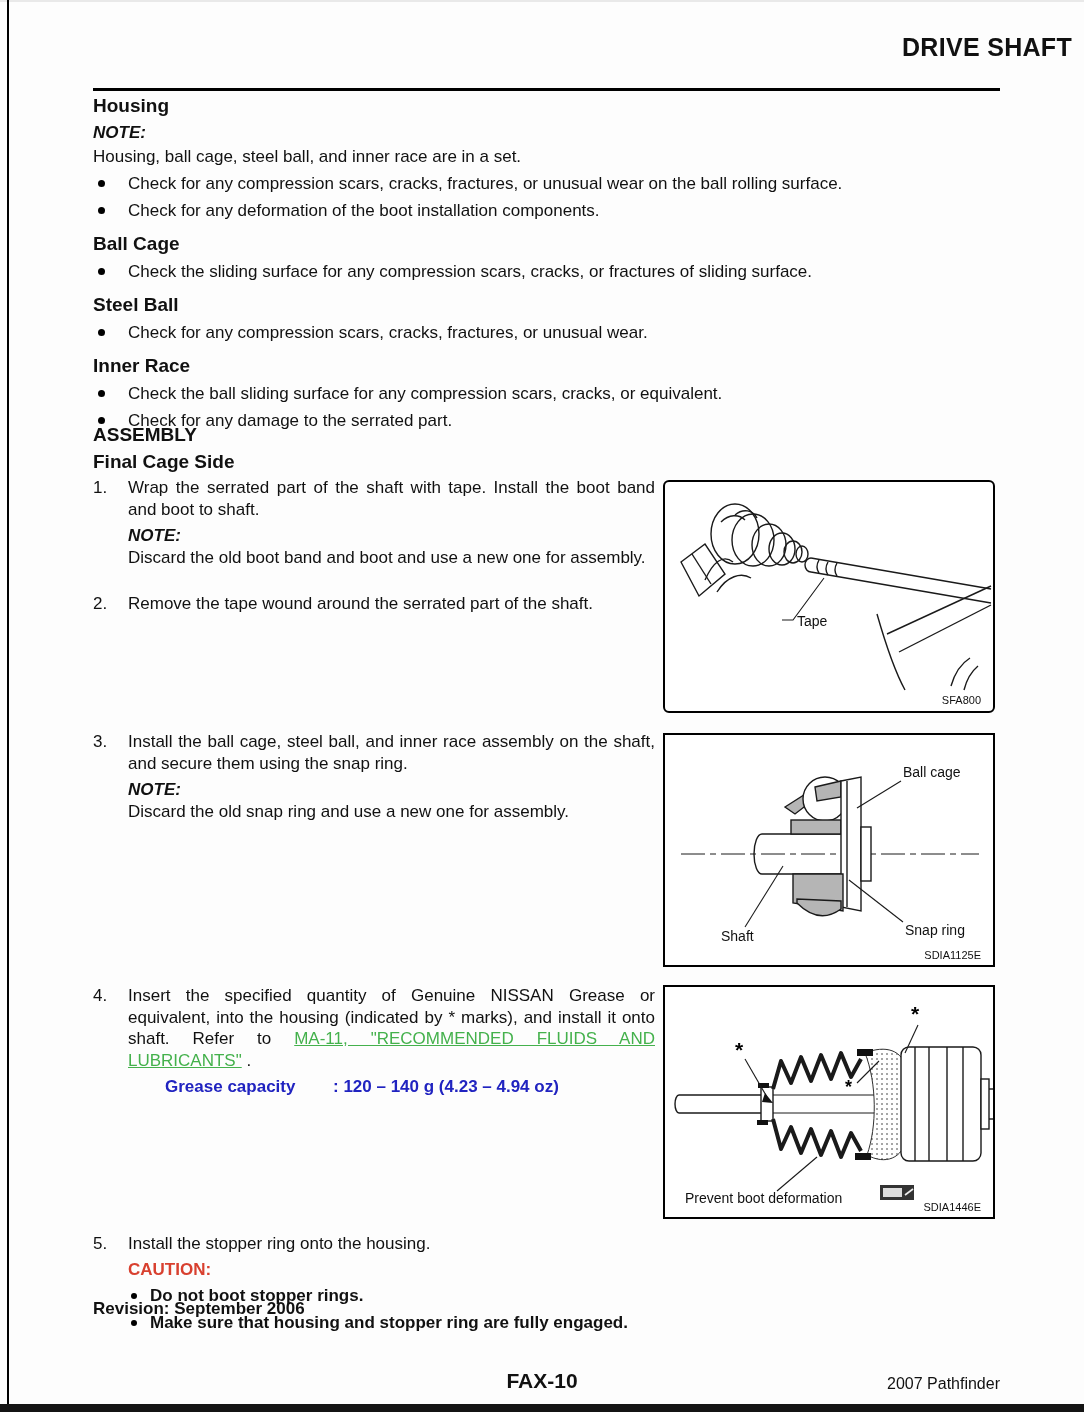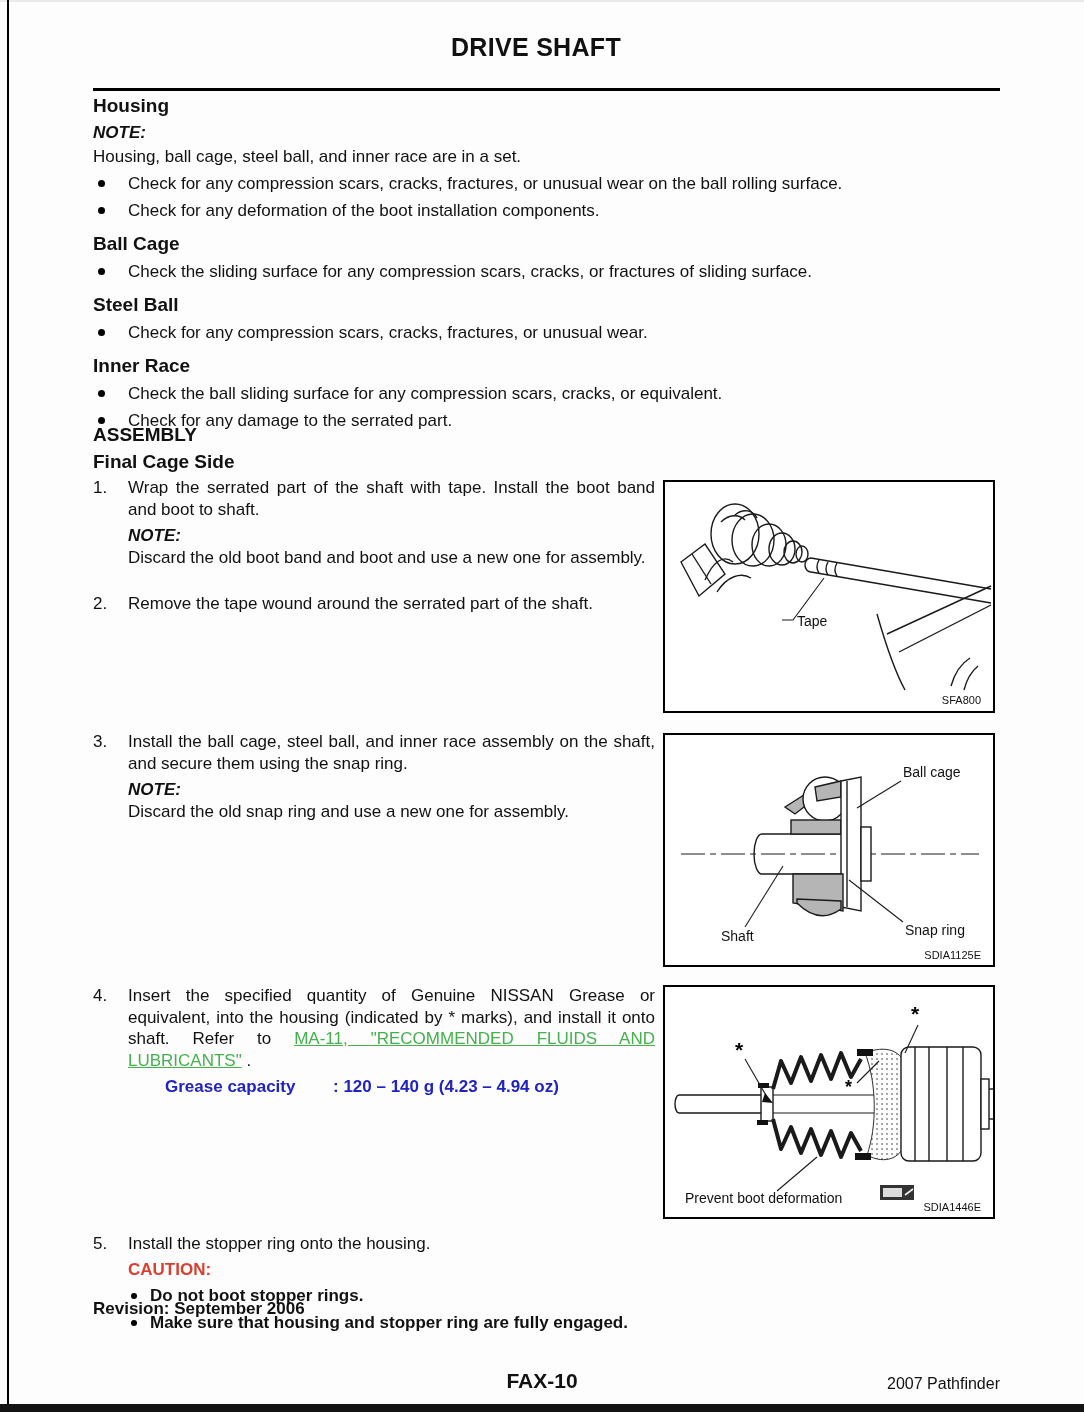--- a/index.html
+++ b/index.html
@@ -4,21 +4,21 @@
 <style>
   html,body{margin:0;padding:0;}
   body{
     width:1084px;height:1412px;position:relative;background:#fdfdfd;
     font-family:"Liberation Sans",sans-serif;color:#111;overflow:hidden;
   }
   .edge-left{position:absolute;left:7px;top:0;width:2px;height:1412px;background:#000;}
   .edge-top{position:absolute;left:0;top:0;width:1084px;height:2px;background:#e9e9e9;}
   .edge-bottom{position:absolute;left:0;bottom:0;width:1084px;height:8px;background:#141414;}
 
-  .page-title{position:absolute;top:33px;left:0;width:1072px;text-align:center;
+  .page-title{position:absolute;top:33px;left:0;width:1072px;text-align:right;
     font-size:25px;font-weight:bold;letter-spacing:.3px;}
   .title-rule{position:absolute;top:88px;left:93px;width:907px;height:3px;background:#000;}
 
   #inspection{position:absolute;left:93px;top:95px;width:907px;}
   .h-section{font-size:19px;font-weight:bold;margin:0;line-height:22px;}
   .mt12{margin-top:12px;}
   .note-label{font-size:17px;font-weight:bold;margin-top:5px;line-height:21px;font-style:italic;}
   .plain{font-size:17px;line-height:21px;margin-top:3px;}
   .bullet{position:relative;padding-left:35px;font-size:17px;line-height:21px;margin-top:6px;}
   .bullet .dot{position:absolute;left:5px;top:7px;width:7px;height:7px;border-radius:50%;background:#000;}
@@ -34,21 +34,21 @@
   #step1{top:477px;} #step2{top:593px;} #step3{top:731px;} #step4{top:985px;}
   #step5{top:1233px;width:700px;}
   .link{color:#44b14c;text-decoration:underline;cursor:pointer;}
   .spec{position:absolute;left:165px;top:1076px;font-size:17px;font-weight:bold;color:#2023c0;line-height:21px;}
   .spec .spec-label{display:inline-block;min-width:168px;}
   .caution-label{padding-left:35px;font-size:17px;font-weight:bold;color:#d8402f;margin-top:4px;line-height:21.5px;}
   .caution-bullet{position:relative;padding-left:57px;font-size:17px;font-weight:bold;line-height:21.5px;margin-top:5px;}
   .caution-bullet .dot{position:absolute;left:38px;top:8px;width:6px;height:6px;border-radius:50%;background:#000;}
 
   .figure{position:absolute;left:663px;width:332px;border:2px solid #000;background:#fff;box-sizing:border-box;}
-  #fig1{top:480px;height:233px;} #fig2{top:733px;height:234px;} #fig3{top:985px;height:234px;}
+  #fig1{top:480px;height:233px;border-radius:6px;} #fig2{top:733px;height:234px;} #fig3{top:985px;height:234px;}
   .figure svg{display:block;width:100%;height:100%;}
   .fig-label{font-size:14px;fill:#111;}
   .fig-code{font-size:11px;fill:#111;}
 
   .footer-left{position:absolute;left:93px;top:1299px;font-size:17px;font-weight:bold;}
   .footer-center{position:absolute;left:0;top:1369px;width:1084px;text-align:center;font-size:21px;font-weight:bold;}
   .footer-right{position:absolute;right:84px;top:1375px;font-size:16px;}
 </style>
 </head>
 <body>

